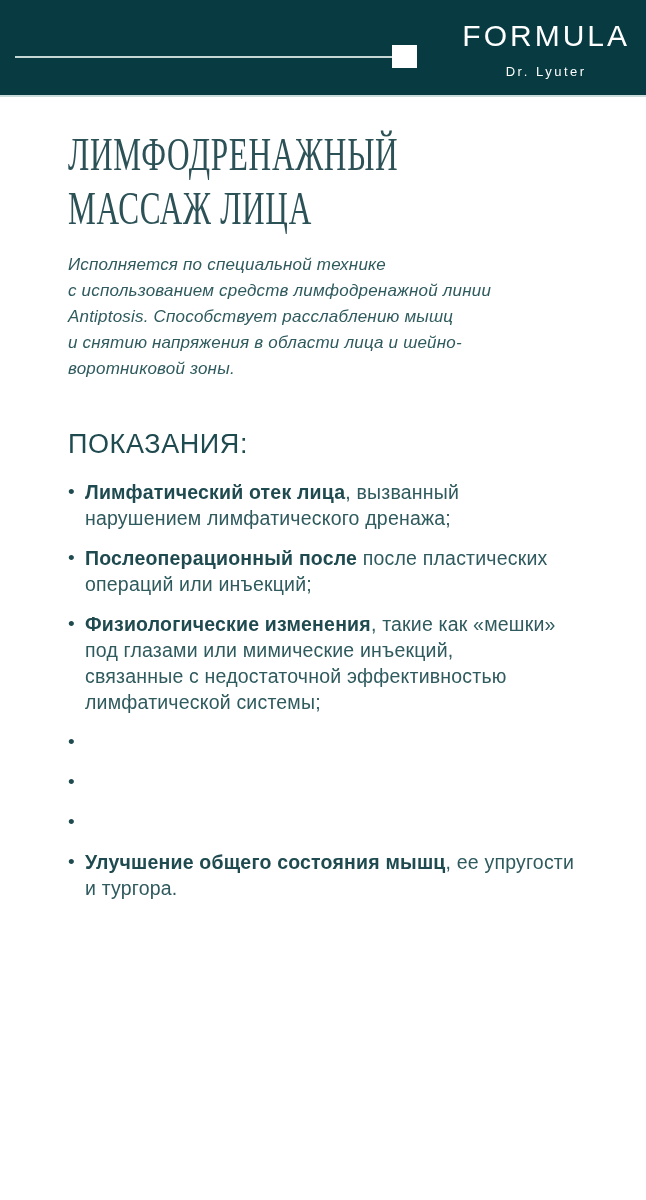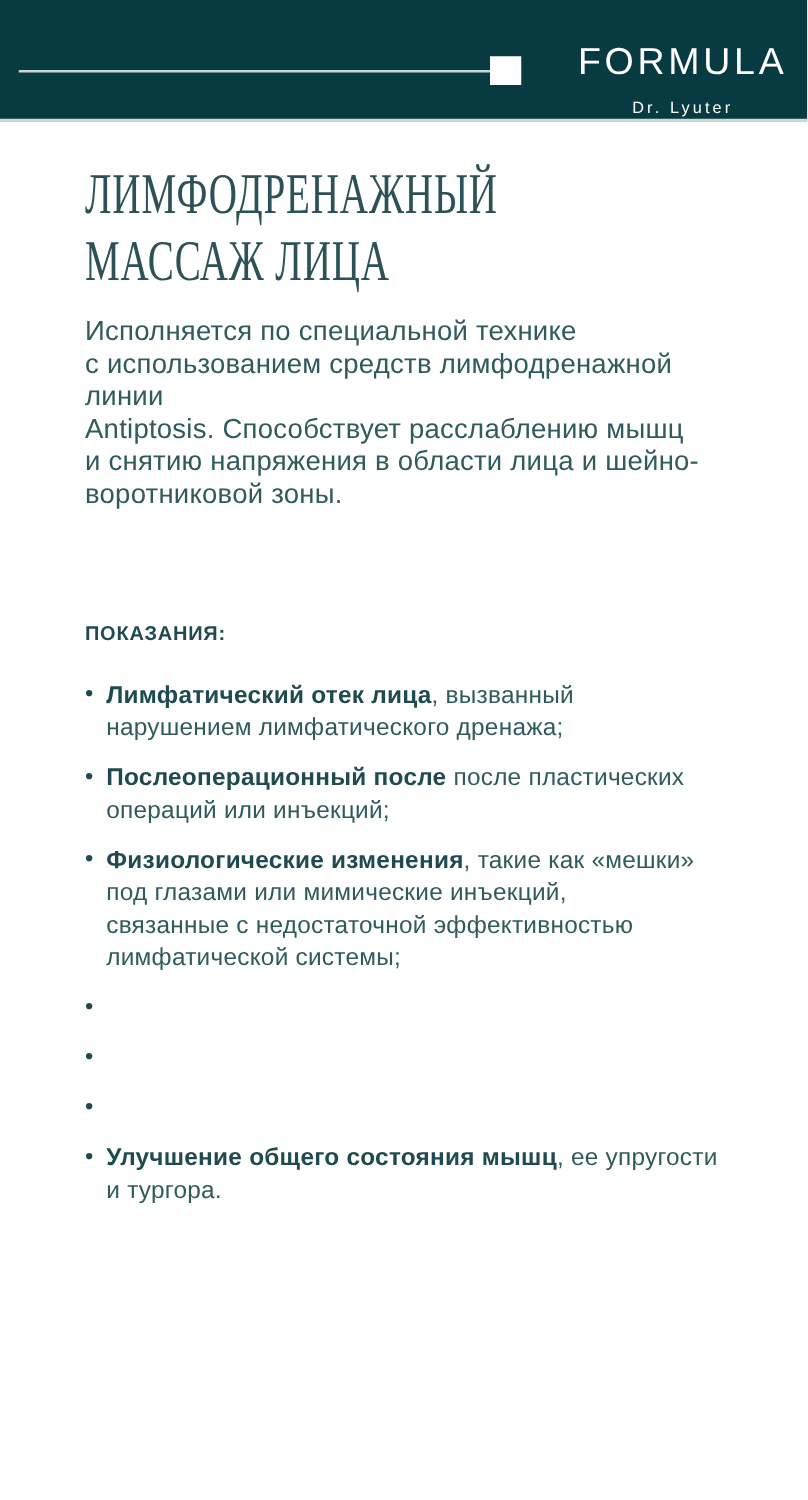--- a/index.html
+++ b/index.html
@@ -41,21 +41,21 @@
     opacity:.9;
   }
   .brand-square{
     position:absolute;
     left:392px;top:45px;
     width:25px;height:23px;
     background:#ffffff;
   }
   .logo{
     position:absolute;
-    right:16px;top:34px;
+    right:16px;top:20px;
     display:flex;flex-direction:column;align-items:center;
   }
   .logo-name{
     color:var(--logo);
     font-size:30px;
     font-weight:400;
     letter-spacing:3px;
     line-height:32px;
     white-space:nowrap;
   }
@@ -85,31 +85,32 @@
     transform-origin:left top;
     white-space:nowrap;
   }
   .page-title span{display:block;}
 
   .pre{white-space:pre-line;}
 
   .intro{
     margin-top:16px;
     color:var(--text);
-    font-size:22px;
+    font-size:17px;
     line-height:26px;
     letter-spacing:.2px;
+    font-style:italic;
   }
 
   .section-heading{
-    margin-top:87px;
+    margin-top:49px;
     color:var(--text-bold);
-    font-size:16px;
+    font-size:27px;
     line-height:26px;
-    font-weight:700;
+    font-weight:400;
     letter-spacing:.6px;
   }
 
   .indications-list{
     list-style:none;
     margin-top:22px;
   }
   .indications-list li{
     display:flex;
     margin-bottom:14px;

